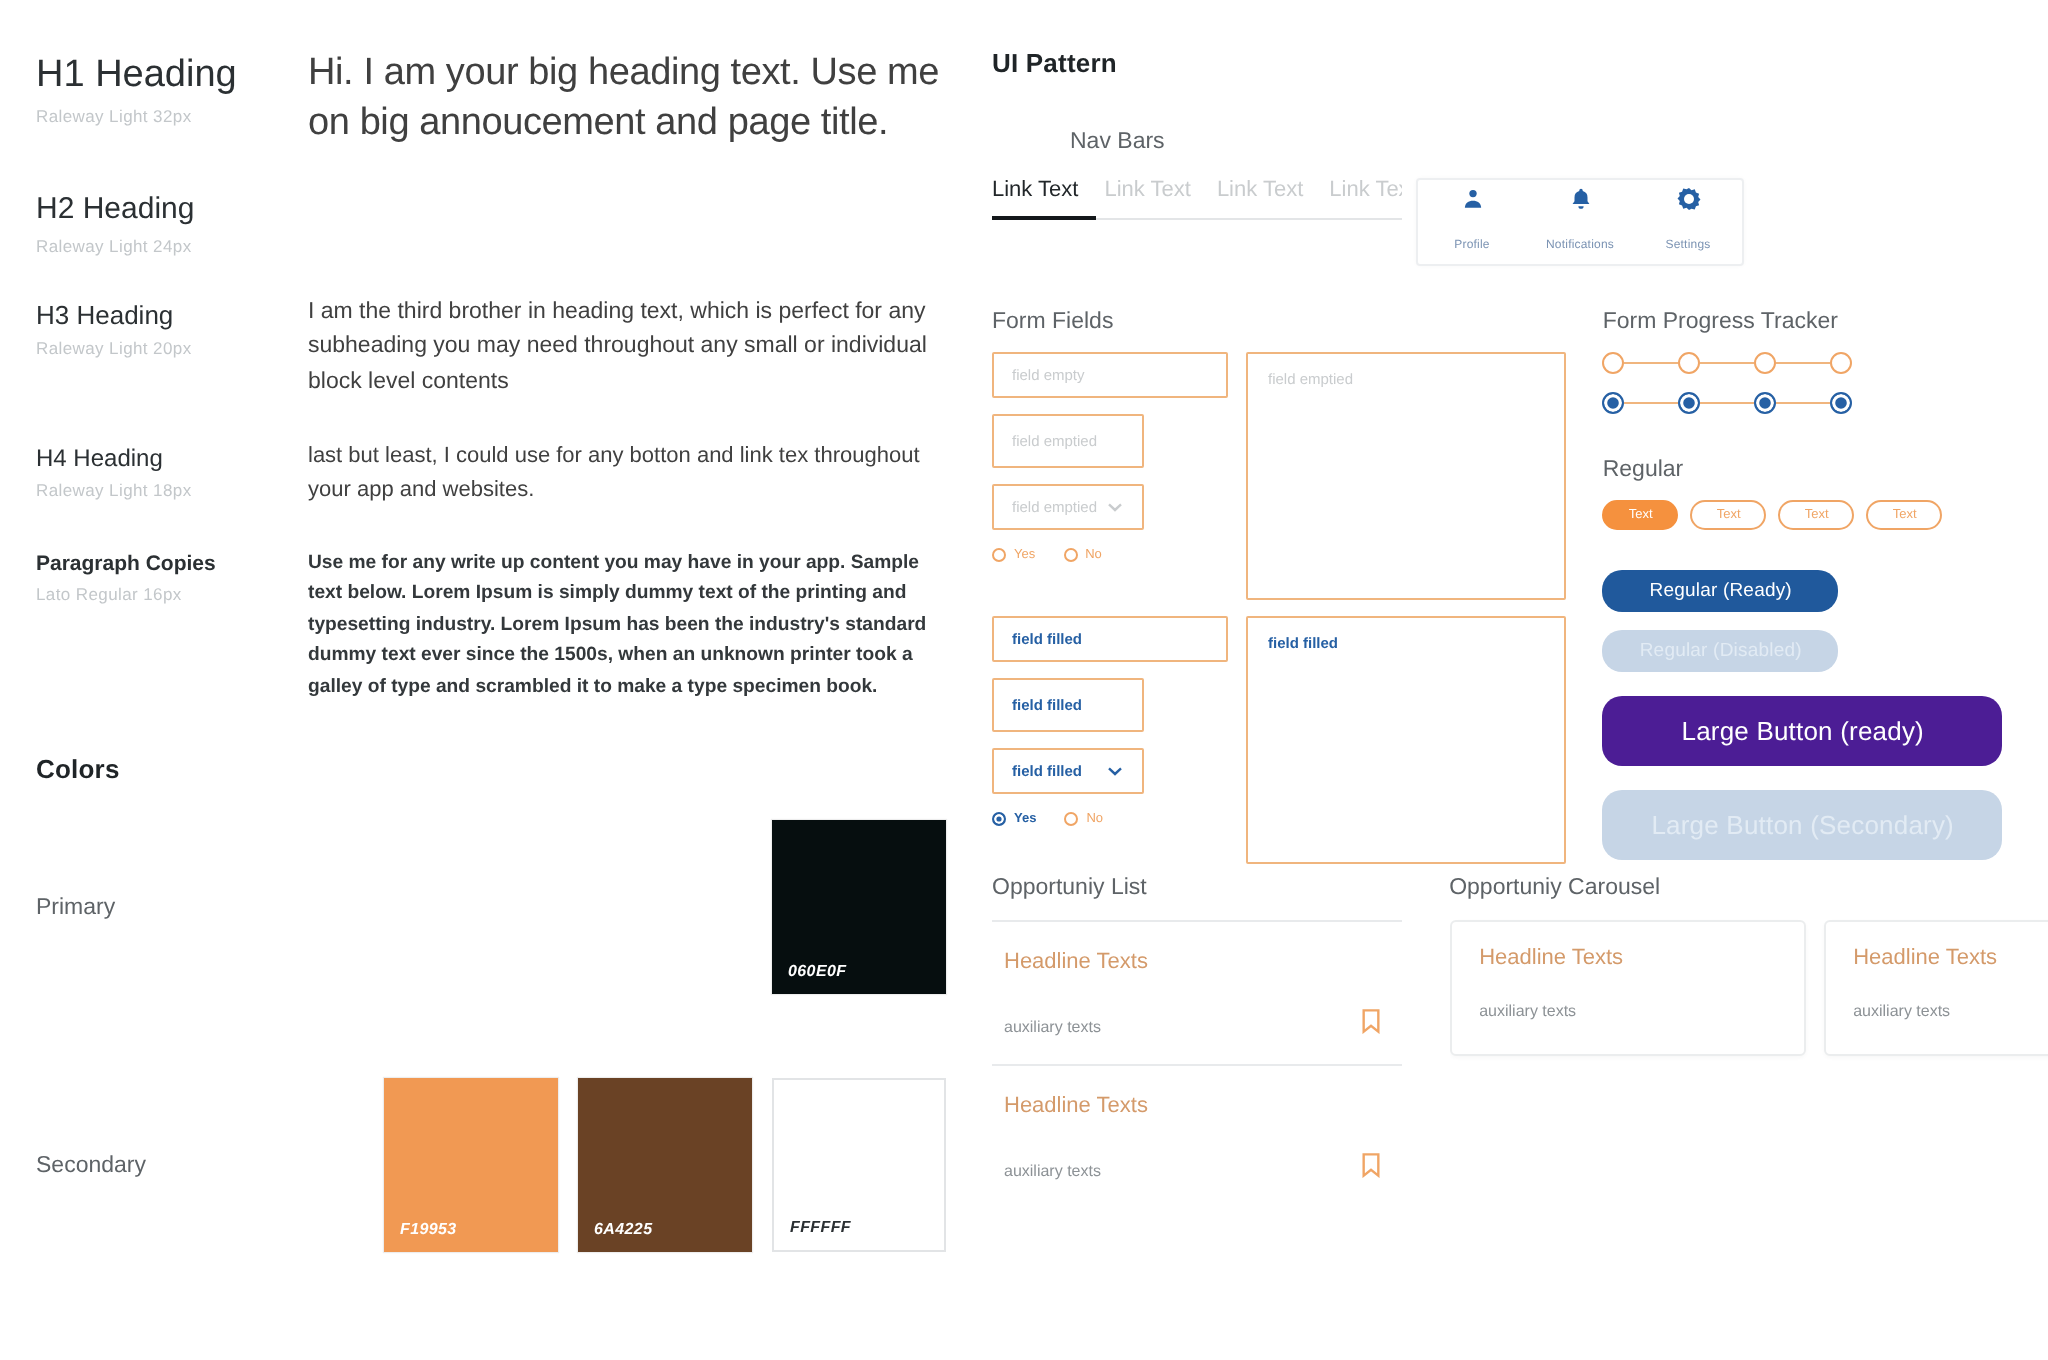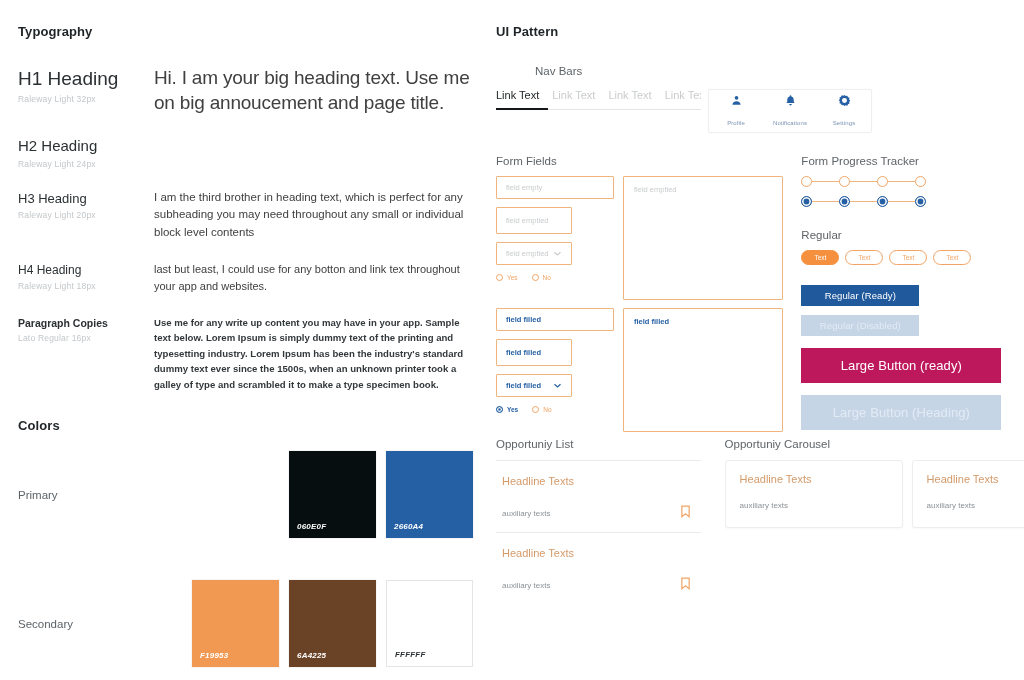--- a/index.html
+++ b/index.html
@@ -147,25 +147,25 @@
   .pills { display: flex; gap: 6px; margin-bottom: 20px; }
   .pill {
     height: 15px; min-width: 38px; border-radius: 8px;
     border: 1px solid #f0a565; color: #f0a565; background: #fff;
     font-size: 6.5px; display: flex; align-items: center; justify-content: center;
   }
   .pill.solid { background: #f5913e; border-color: #f5913e; color: #ffffff; }
 
   .btn {
     display: flex; align-items: center; justify-content: center;
-    color: #fff; border-radius: 0; letter-spacing: .1px;
+    color: #fff; border-radius: 10px; letter-spacing: .1px;
   }
   .btn-reg { width: 118px; height: 21px; font-size: 9.5px; background: #20599c; margin-bottom: 9px; }
   .btn-reg.dis { background: #c6d5e6; color: #e2ebf4; }
-  .btn-lg { width: 200px; height: 35px; font-size: 13px; background: #be185d; margin-top: 12px; }
+  .btn-lg { width: 200px; height: 35px; font-size: 13px; background: #4c1d95; margin-top: 12px; }
   .btn-lg.dis { background: #c6d5e6; color: #e2ebf4; }
 
   
   .opp { position: absolute; left: 496px; top: 438px; display: flex; width: 528px; }
   .opp-list { width: 205px; }
   .opp-car { width: 300px; margin-left: 24px; overflow: hidden; }
   .opp-title { margin-bottom: 10px; }
   .list-rule { height: 1px; background: #e8eaec; }
   .opp-item { padding: 14px 2px 10px 6px; }
   .headline { font-size: 11px; color: #d49a6a; font-weight: 400; }
@@ -182,21 +182,20 @@
   }
   .card .aux { margin-top: 16px; display: block; }
 </style>
 </head>
 <body>
 
 <div class="page">
 
   <div class="left">
 
-    <div class="section-title" id="typography-title">Typography</div>
 
     <div class="type-row r-h1">
       <div class="meta">
         <div class="name">H1 Heading</div>
         <div class="font-note">Raleway Light 32px</div>
       </div>
       <div class="sample">Hi. I am your big heading text. Use me on big annoucement and page title.</div>
     </div>
 
     <div class="type-row r-h2">
@@ -230,23 +229,20 @@
       <div class="sample">Use me for any write up content you may have in your app. Sample text below. Lorem Ipsum is simply dummy text of the printing and typesetting industry. Lorem Ipsum has been the industry's standard dummy text ever since the 1500s, when an unknown printer took a galley of type and scrambled it to make a type specimen book.</div>
     </div>
 
     <div class="section-title" id="colors-title">Colors</div>
 
     <div class="color-block row-primary">
       <div class="c-label">Primary</div>
       <div class="swatches">
         <div class="swatch" style="background:#060E0F">
           <span class="hex">060E0F</span>
-        </div>
-        <div class="swatch" style="background:#2660A4">
-          <span class="hex">2660A4</span>
         </div>
       </div>
     </div>
 
     <div class="color-block row-secondary" style="margin-top:42px">
       <div class="c-label">Secondary</div>
       <div class="swatches">
         <div class="swatch" style="background:#F19953">
           <span class="hex">F19953</span>
         </div>
@@ -412,21 +408,21 @@
         <div class="pills">
           <span class="pill solid">Text</span>
           <span class="pill">Text</span>
           <span class="pill">Text</span>
           <span class="pill">Text</span>
         </div>
 
         <div class="btn btn-reg">Regular (Ready)</div>
         <div class="btn btn-reg dis">Regular (Disabled)</div>
         <div class="btn btn-lg">Large Button (ready)</div>
-        <div class="btn btn-lg dis">Large Button (Heading)</div>
+        <div class="btn btn-lg dis">Large Button (Secondary)</div>
       </div>
     </div>
   </div>
 
   <div class="opp">
 
     <div class="opp-list">
       <div class="sub-label opp-title">Opportuniy List</div>
       <div class="list-rule"></div>
 

